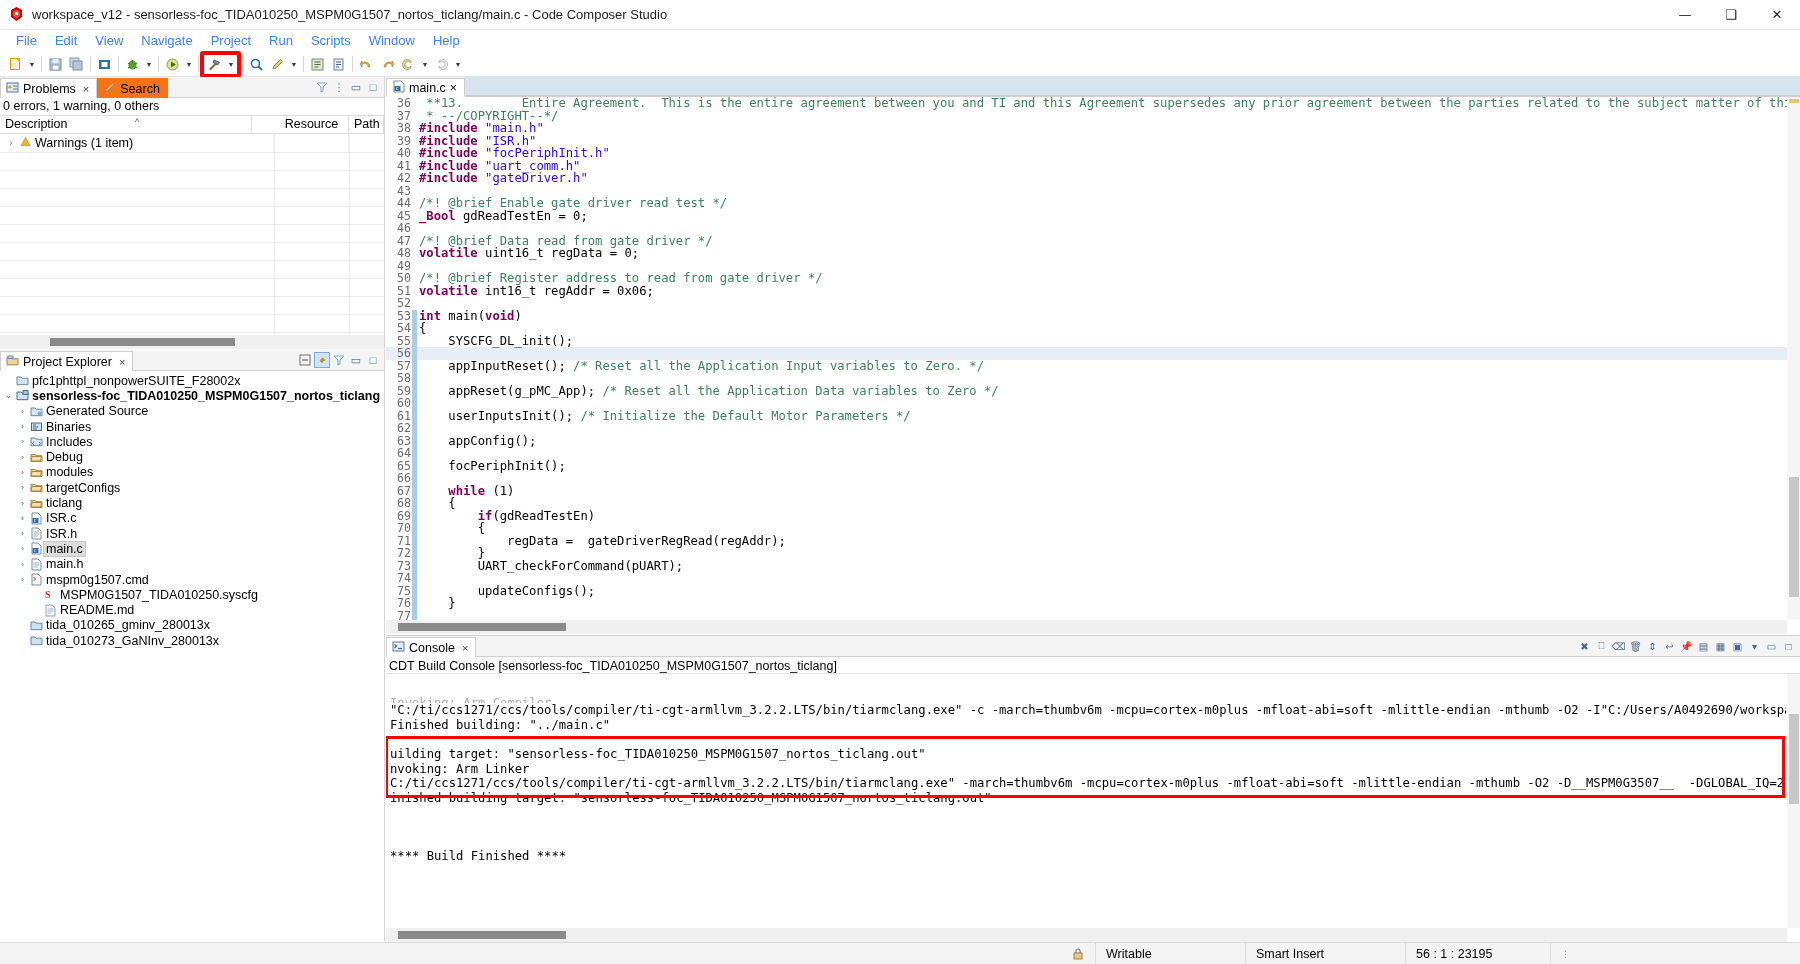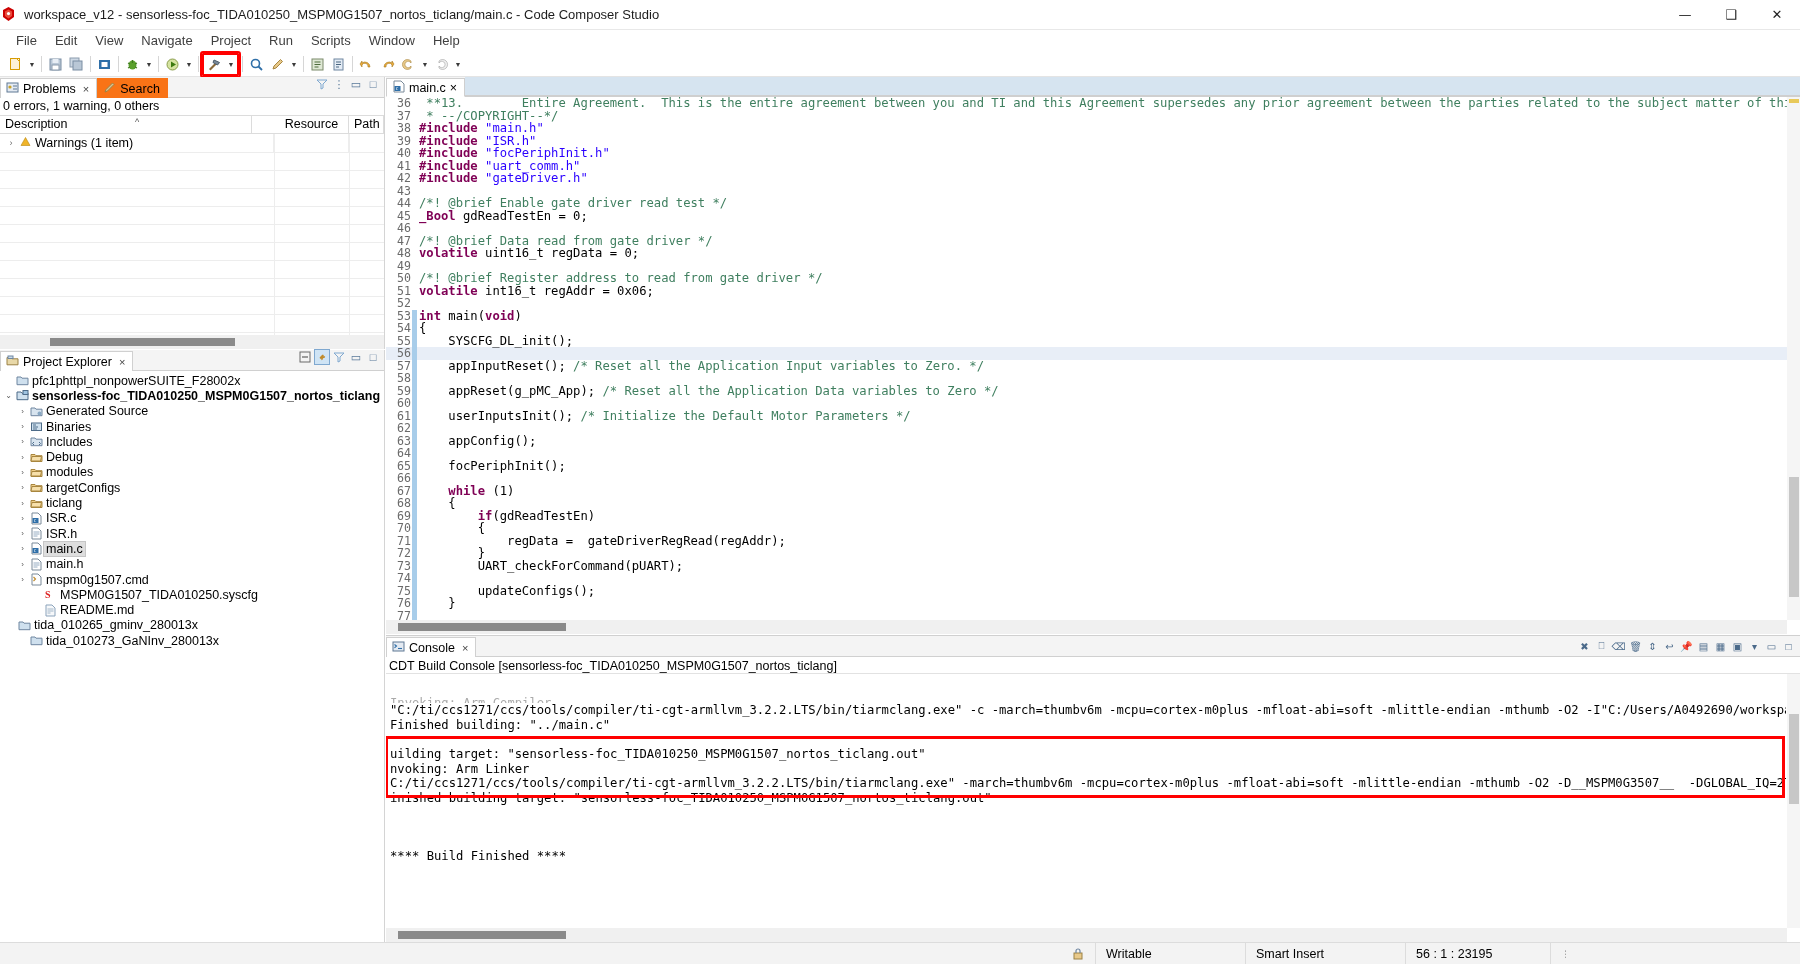--- a/index.html
+++ b/index.html
@@ -12,37 +12,37 @@
     font-size: 12.5px;
     color: #000;
     -webkit-font-smoothing: antialiased;
   }
   #app { position: relative; width: 1800px; height: 964px; background: #ffffff; }
 
   
   .titlebar {
     height: 30px; display: flex; align-items: center;
     background: #ffffff; border-bottom: 1px solid #e8e8e8;
-    padding-left: 0;
+    padding-left: 8px;
   }
   .titlebar .appicon {
     width: 17px; height: 17px; margin-right: 7px;
     position: relative; flex: 0 0 auto;
   }
   .titlebar .title { font-size: 13px; color: #1c1c1c; white-space: nowrap; }
   .wincontrols { margin-left: auto; display: flex; height: 30px; }
   .wincontrols div {
     width: 46px; height: 30px; display: flex; align-items: center; justify-content: center;
     font-size: 13px; color: #222; font-family: "DejaVu Sans", sans-serif;
   }
 
   
   .menubar {
     height: 22px; display: flex; align-items: center;
-    background: #ffffff; padding-left: 7px; font-size: 13px; color: #404040;
+    background: #ffffff; padding-left: 7px; font-size: 13px; color: #3b82f6;
   }
   .menubar .mi { padding: 1px 9px 2px 9px; cursor: default; white-space: nowrap; }
 
   
   .toolbar {
     height: 25px; display: flex; align-items: center;
     background: #ffffff; padding-left: 5px; border-bottom: 1px solid #e4e4e4;
   }
   .tb-btn {
     width: 21px; height: 21px; display: flex; align-items: center; justify-content: center;
@@ -60,21 +60,21 @@
 
   
   .workarea { position: absolute; left: 0; top: 77px; right: 0; bottom: 22px; }
 
   
   .leftcol { position: absolute; left: 0; top: 0; width: 385px; bottom: 0; background: #fff; }
   .rightcol { position: absolute; left: 386px; top: 0; right: 0; bottom: 0; background: #fff; }
 
   
   .viewtabbar {
-    height: 21px; display: flex; align-items: flex-start;
+    height: 21px; display: flex; align-items: center;
     background: #f4f4f4; border-bottom: 1px solid #d0d0d0; position: relative;
   }
   .viewtab {
     display: flex; align-items: center; gap: 4px;
     height: 20px; padding: 0 7px 0 5px; font-size: 12.5px;
     background: #ffffff; border: 1px solid #d0d0d0; border-bottom: none;
     position: relative; top: 1px;
   }
   .viewtab.inactive { background: #f97316; border-color: transparent; }
   .viewtab .x { font-size: 11px; color: #444; margin-left: 3px; }
@@ -584,21 +584,21 @@
             <div class="tree-row" style="padding-left: 30px;">
               <span class="arrow"></span>
               <span class="ico">
                 <svg width="13" height="13" viewBox="0 0 13 13">
                   <path d="M2 1 h6 l3 3 v8 h-9 z" fill="#f6f8fa" stroke="#8ba3bb"></path>
                   <path d="M3.5 5 h6 M3.5 7 h6 M3.5 9 h3" stroke="#9ab0c4" stroke-width="0.9"></path>
                 </svg>
               </span>
               <span class="lbl">README.md</span>
             </div>
-            <div class="tree-row" style="padding-left: 4px;">
+            <div class="tree-row" style="padding-left: 16px;">
               <span class="arrow"></span>
               <span class="ico">
                 <svg width="13" height="13" viewBox="0 0 13 13">
                   <path d="M1 3 h4 l1 1.2 h6 v6.5 h-11 z" fill="#cfe0ee" stroke="#6f86a0"></path>
                 </svg>
               </span>
               <span class="lbl">tida_010265_gminv_280013x</span>
             </div>
             <div class="tree-row" style="padding-left: 16px;">
               <span class="arrow"></span>

